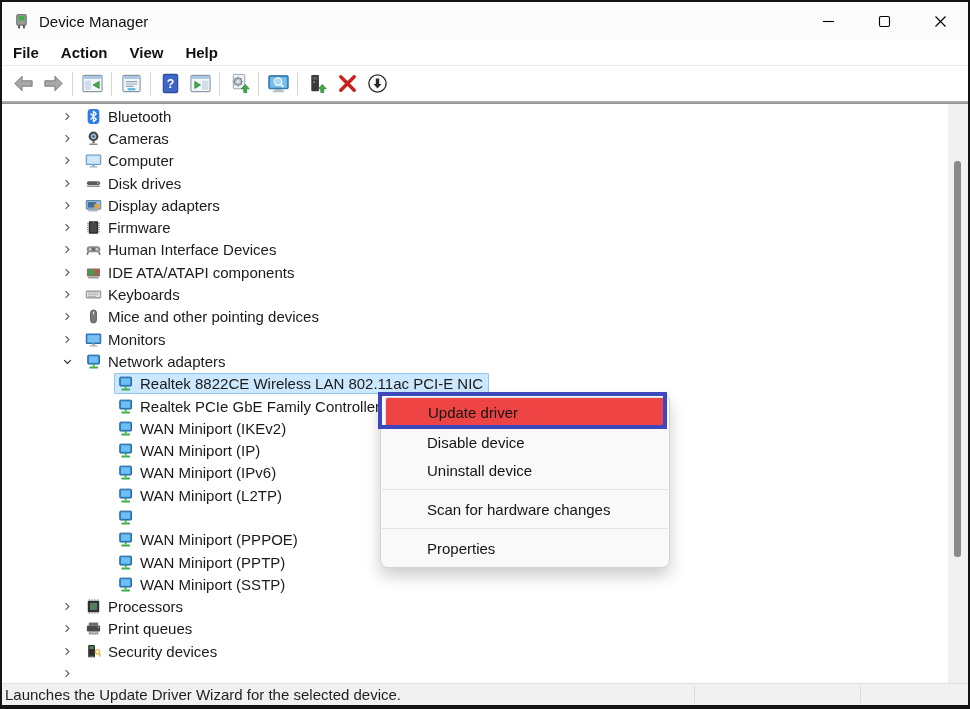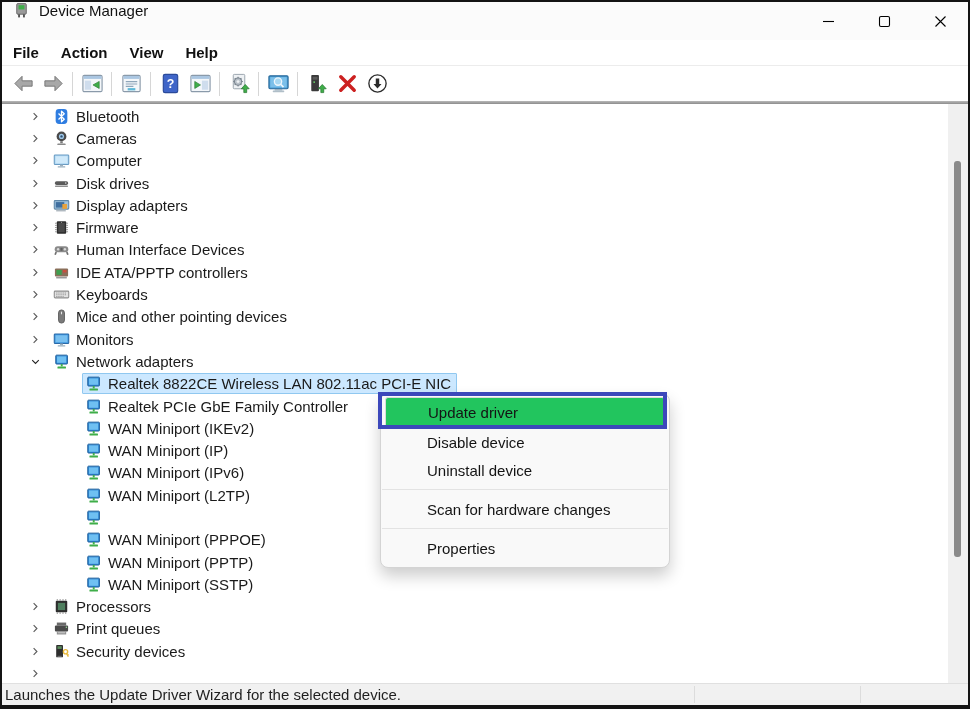--- a/index.html
+++ b/index.html
@@ -3,39 +3,39 @@
 <meta charset="utf-8">
 <style>
   * { margin:0; padding:0; box-sizing:border-box; }
   html,body { background:#555; font-family:"Liberation Sans","DejaVu Sans",sans-serif; }
   .window {
     position:relative; width:970px; height:709px;
     background:#fff; border:2px solid #141414; border-bottom-width:4px;
     overflow:hidden; color:#1a1a1a;
   }
   
-  .titlebar { height:38px; background:#fbfbfb; display:flex; align-items:flex-start; }
+  .titlebar { height:38px; background:#fbfbfb; display:flex; align-items:center; }
   .app-icon { width:17px; height:17px; margin-left:11px; display:flex; }
   .app-icon svg { width:100%; height:100%; }
   .title { font-size:15px; margin-left:9px; color:#111; }
   .caption-group { margin-left:auto; display:flex; height:100%; }
   .caption-btn { width:56px; height:100%; display:flex; align-items:center; justify-content:center; }
   .caption-btn svg { width:13px; height:13px; }
   
   .menubar { height:26px; background:#fff; display:flex; align-items:center; border-bottom:1px solid #ececec;font-weight:bold; }
   .menu-item { font-size:15px; padding:2px 11px; color:#111; }
   .menu-item:first-child { margin-left:0; }
   
   .toolbar { height:35px; background:#fff; display:flex; align-items:center; padding-left:6px; }
   .tb-btn { width:28px; height:28px; display:flex; align-items:center; justify-content:center; margin:0 1px; }
   .tb-btn svg { width:23px; height:23px; }
   .tb-sep { width:1px; height:24px; background:#d6d6d6; margin:0 4px; }
   .toolbar-edge { height:3px; background:linear-gradient(#b9b9b9,#8c8c8c); }
   
-  .content { position:relative; height:579px; display:flex; background:#fff; overflow:hidden; }
+  .content { position:relative; height:579px; display:flex; background:#fff; overflow:hidden;margin-left:32px; }
   .tree { flex:1; overflow:hidden; padding-top:1px; }
   .tree-row { height:22.3px; display:flex; align-items:center; font-size:15px; white-space:nowrap; }
   .tree-row.lvl0 { padding-left:26px; }
   .tree-row.lvl1 { padding-left:80px; }
   .chev { width:22px; height:16px; display:flex; align-items:center; flex:none; }
   .chev svg { width:15px; height:15px; }
   .row-wrap { display:inline-flex; align-items:center; gap:6px; height:21px;
               padding:0 5px 0 2px; border:1px solid transparent; border-radius:1px; }
   .row-wrap.selected { background:#cce8ff; border-color:#90c8f0; }
   .dev-icon { width:17px; height:17px; flex:none; display:flex; }
@@ -49,21 +49,21 @@
                display:flex; align-items:center; font-size:15px; color:#1f1f1f; padding-left:3px; }
   .status-div { position:absolute; top:2px; bottom:2px; width:1px; background:#dcdcdc; }
   .status-div.d1 { left:692px; } .status-div.d2 { left:858px; }
   
   .context-menu { position:absolute; left:378px; top:391px; width:290px; z-index:5;
                   background:#f9f9f9; border:1px solid #d4d4d4; border-radius:8px;
                   box-shadow:0 8px 16px rgba(0,0,0,0.20); padding:3px 0 5px 0; }
   .cm-item { height:28px; margin:0 4px; display:flex; align-items:center;
              padding-left:42px; font-size:15px; color:#141414; border-radius:3px; }
   .cm-item.first { height:31px; }
-  .cm-item.hovered { background:#22c55e; border:1px solid #dadada; }
+  .cm-item.hovered { background:#ef4444; border:1px solid #dadada; }
   .cm-sep { height:1px; background:#e3e3e3; margin:5px 1px; }
   
   .annotation { position:absolute; left:376px; top:390px; width:289px; height:37px;
                 border:4px solid #3c48bb; z-index:6; pointer-events:none; }
 </style>
 </head>
 <body>
 
 <div class="window">
 
@@ -354,21 +354,21 @@
           </span>
           <span class="row-wrap">
             <span class="dev-icon">
               <svg viewBox="0 0 16 16">
                 <rect x="1.8" y="4.2" width="12.4" height="7.6" rx="1" fill="#8a6f5a"></rect>
                 <rect x="3.2" y="5.6" width="5" height="4.6" fill="#3f9e4f"></rect>
                 <rect x="9.4" y="5.6" width="3.4" height="2.4" fill="#c94f3f"></rect>
                 <rect x="3" y="12.2" width="10" height="1.4" fill="#9a9a9a"></rect>
               </svg>
             </span>
-            <span>IDE ATA/PPTP controllers</span>
+            <span>IDE ATA/ATAPI components</span>
           </span>
         </div>
         <div class="tree-row lvl0">
           <span class="chev">
             <svg viewBox="0 0 16 16">
               <path d="M6 4.5 L9.5 8 L6 11.5" fill="none" stroke="#5a5a5a" stroke-width="1.2"></path>
             </svg>
           </span>
           <span class="row-wrap">
             <span class="dev-icon">

